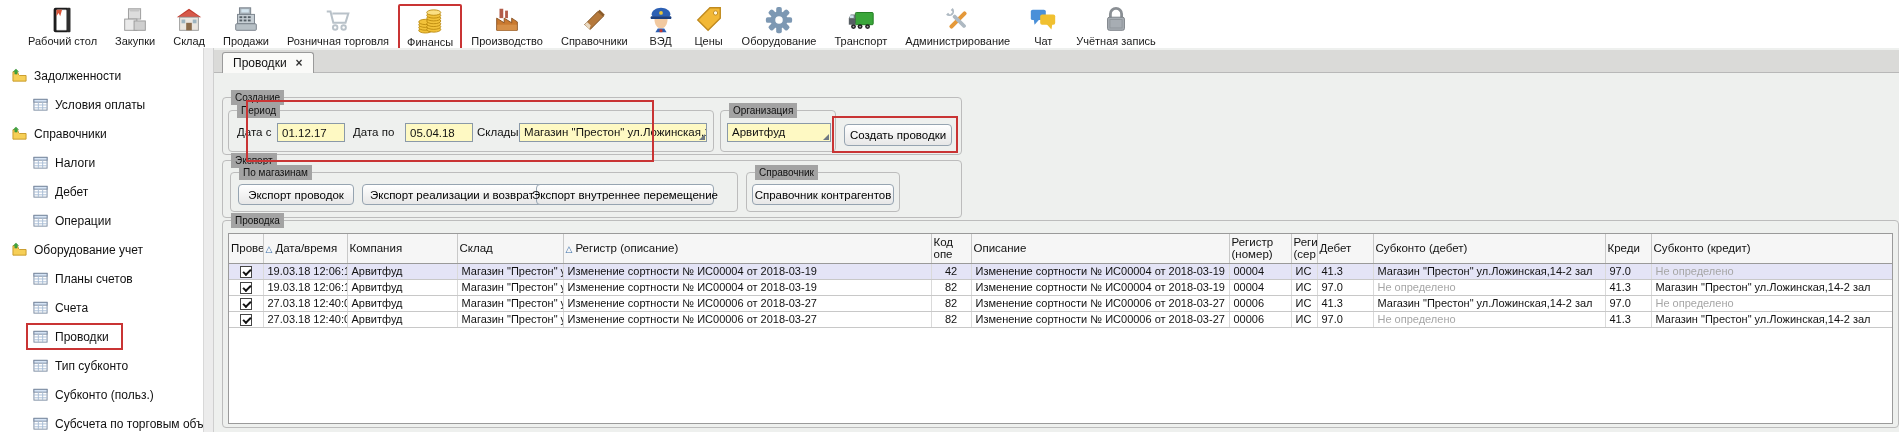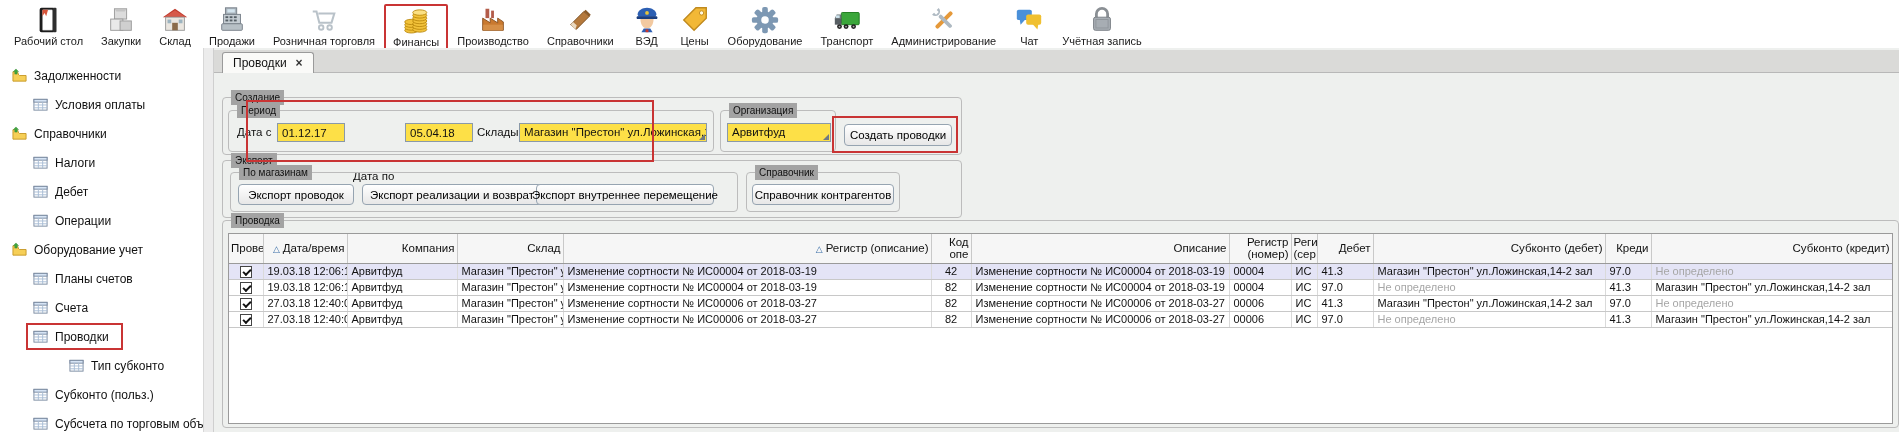--- a/index.html
+++ b/index.html
@@ -3,21 +3,21 @@
 <meta charset="utf-8">
 <style>
   * { box-sizing: border-box; }
   html,body { margin:0; padding:0; }
   body {
     width:1899px; height:432px; position:relative; overflow:hidden;
     background:#ffffff; font-family:"Liberation Sans", sans-serif; color:#111;
   }
   
   .toolbar { position:absolute; left:0; top:4px; width:100%; height:47px; background:#fff;
-             border-bottom:1px solid #dcdcdc; display:flex; align-items:flex-start; padding-left:5px; }
+             border-bottom:1px solid #dcdcdc; display:flex; align-items:flex-start; padding-left:19px; }
   .tb-item { display:flex; flex-direction:column; align-items:center; padding:1px 9px 0; cursor:pointer; }
   .tb-item.hl { border:2px solid #c93434; border-radius:2px; padding:0 7px 0; }
   .tb-icon { width:30px; height:30px; }
   .tb-icon svg { width:30px; height:30px; display:block; }
   .tb-label { font-size:11px; line-height:13px; white-space:nowrap; color:#1a1a1a; }
   
   .sidebar { position:absolute; left:0; top:48px; width:203px; bottom:0; background:#fff; padding-top:13px; }
   .side-item { height:29px; display:flex; align-items:center; font-size:12px; color:#101010; cursor:pointer; white-space:nowrap; }
   .side-item .hl-wrap { display:flex; align-items:center; gap:7px; padding:4px 12px 4px 5px; border:2px solid transparent; }
   .side-item.hl .hl-wrap { border-color:#c93434; }
@@ -26,33 +26,33 @@
               border-left:1px solid #d8d8d8; border-right:1px solid #cfcfcf; cursor:col-resize; }
   
   .main { position:absolute; left:214px; top:48px; right:0; bottom:0; background:#eef0ee; }
   .tabbar { position:absolute; left:0; top:2px; right:0; height:23px; background:#dadad8; border-bottom:1px solid #b8b8b8; }
   .tab { position:absolute; left:8px; top:2px; height:21px; background:#fafaf8; border:1px solid #9a9a9a; border-bottom:none;
          border-radius:3px 3px 0 0; padding:0 10px; display:flex; align-items:center; gap:9px; font-size:12px; cursor:pointer; }
   .tabx { font-size:12px; font-weight:bold; color:#333; cursor:pointer; line-height:12px; }
   .fs { position:absolute; border:1px solid #bcbcbc; border-radius:4px; }
   .fs > .legend { position:absolute; top:-8px; left:8px; background:#a3a3a3; padding:0 4px; font-size:10px; line-height:15px; color:#111; white-space:nowrap; }
   .flabel { position:absolute; font-size:11.5px; white-space:nowrap; }
-  .field { position:absolute; height:19px; border:1px solid #8a99a8; background:#fde047; font-size:11.5px;
+  .field { position:absolute; height:19px; border:1px solid #8a99a8; background:#fef9c3; font-size:11.5px;
            padding:2px 4px; font-family:inherit; color:#111; white-space:nowrap; overflow:hidden; }
   .grip::after { content:""; position:absolute; right:1px; bottom:1px;
                  border-left:6px solid transparent; border-bottom:6px solid #6f7983; }
   .btn { position:absolute; background:linear-gradient(#ffffff,#e7e7e7); border:1px solid #96a4b1; border-radius:4px;
          font-size:11.5px; font-family:inherit; display:flex; align-items:center; justify-content:center;
          cursor:pointer; color:#000; white-space:nowrap; }
   
   .table-wrap { position:absolute; left:5px; top:12px; bottom:3px; width:1665px; background:#fff;
                 border:1px solid #9a9a9a; overflow:hidden; }
   table { border-collapse:collapse; table-layout:fixed; width:1663px; }
   th { background:#f6f6f6; border-right:1px solid #c9c9c9; border-bottom:1px solid #9a9a9a; font-weight:normal;
-       font-size:11.5px; padding:1px 2px; height:29px; text-align:right; overflow:hidden; color:#111; }
+       font-size:11.5px; padding:1px 2px; height:29px; text-align:left; overflow:hidden; color:#111; }
   td { border-right:1px solid #dadada; border-bottom:1px solid #c8c8c8; padding:1px 4px; height:14px;
        font-size:11px; white-space:nowrap; overflow:hidden; }
   tr.sel td { background:#e4e4f6; }
   td.c { text-align:center; padding:1px 1px; }
   td.gray { color:#a6a6a6; }
   .sort { color:#3a6ea8; font-size:9px; margin-right:3px; }
   .cb { width:12px; height:12px; border:1px solid #444; background:#fff; display:inline-block; position:relative; vertical-align:middle; }
   .cb::after { content:""; position:absolute; left:2px; top:2px; width:6px; height:3px;
                border-left:2px solid #111; border-bottom:2px solid #111; transform:rotate(-45deg); }
   
@@ -368,21 +368,21 @@
         <span class="side-icon">
           <svg viewBox="0 0 16 16">
             <rect x="1" y="2.5" width="14" height="11.5" fill="#fff" stroke="#7a8aa0"></rect>
             <rect x="1" y="2.5" width="14" height="3" fill="#d6e4f5" stroke="#7a8aa0"></rect>
             <path d="M1 8.5h14M1 11.5h14M5.7 5.5v8.5M10.3 5.5v8.5" stroke="#a8bcd4" fill="none"></path>
           </svg>
         </span>
         <span>Проводки</span>
       </span>
     </div>
-    <div class="side-item" style="padding-left: 26px; margin-left: 36px;">
+    <div class="side-item" style="padding-left: 26px;">
       <span class="hl-wrap">
         <span class="side-icon">
           <svg viewBox="0 0 16 16">
             <rect x="1" y="2.5" width="14" height="11.5" fill="#fff" stroke="#7a8aa0"></rect>
             <rect x="1" y="2.5" width="14" height="3" fill="#d6e4f5" stroke="#7a8aa0"></rect>
             <path d="M1 8.5h14M1 11.5h14M5.7 5.5v8.5M10.3 5.5v8.5" stroke="#a8bcd4" fill="none"></path>
           </svg>
         </span>
         <span>Тип субконто</span>
       </span>
@@ -422,21 +422,21 @@
     </div>
   </div>
 
   <div class="fs" style="left:8px; top:49px; width:740px; height:58px;">
     <span class="legend">Создание</span>
   </div>
   <div class="fs" style="left:14px; top:62px; width:486px; height:42px;">
     <span class="legend">Период</span>
     <span class="flabel" style="left:8px; top:15px;">Дата с</span>
     <input class="field grip" style="left: 48px; top: 12px; width: 68px;" value="01.12.17">
-    <span class="flabel" style="left:124px; top:15px;margin-top:44px;">Дата по</span>
+    <span class="flabel" style="left:124px; top:15px;">Дата по</span>
     <input class="field grip" style="left: 176px; top: 12px; width: 68px;" value="05.04.18">
     <span class="flabel" style="left:248px; top:15px;">Склады</span>
     <div class="field grip" style="left:290px; top:12px; width:188px;">Магазин "Престон" ул.Ложинская,14-2</div>
   </div>
   <div class="fs" style="left:506px; top:62px; width:116px; height:42px;">
     <span class="legend">Организация</span>
     <div class="field grip" style="left:6px; top:12px; width:104px;">Арвитфуд</div>
   </div>
   <button class="btn" style="left:630px; top:76px; width:108px; height:22px;">Создать проводки</button>
 

